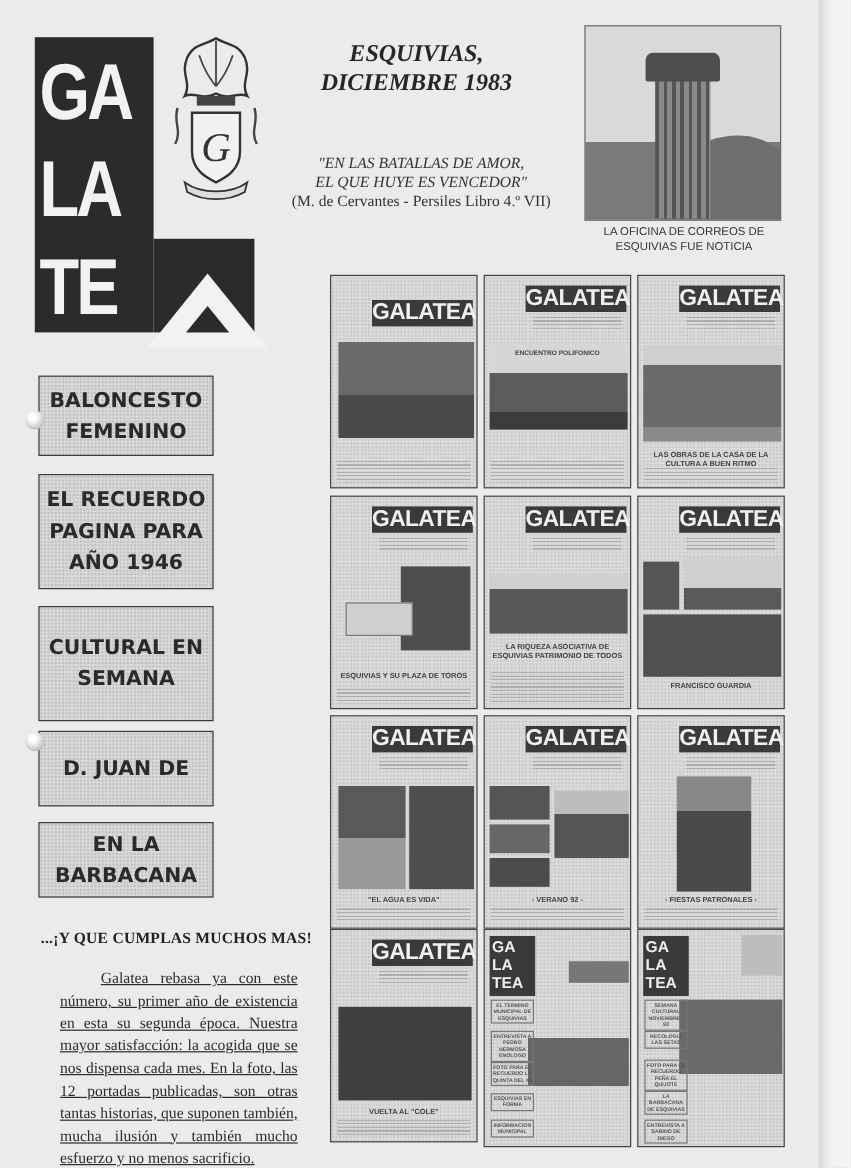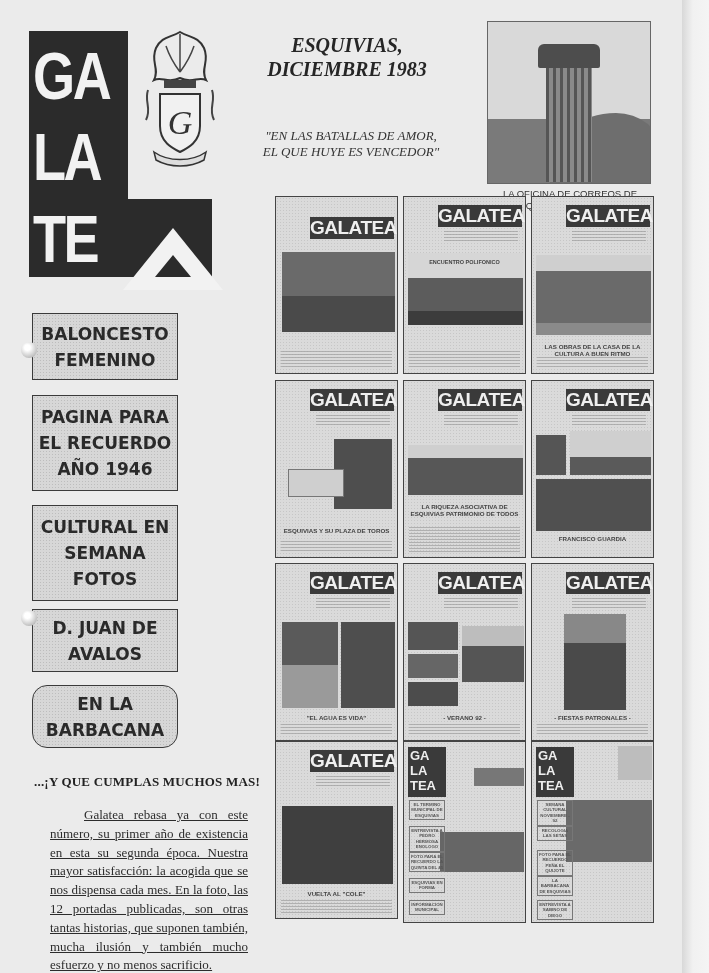--- a/index.html
+++ b/index.html
@@ -97,21 +97,21 @@
   .article h3 {
     margin: 0; font-size: 13px; font-weight: 700; letter-spacing: 0.2px; color: #222;
     font-family: "Liberation Serif", serif;
   }
   .article p {
     margin: 16px; font-size: 13px; line-height: 18.8px; text-align: justify;
     text-indent: 34px; color: #2c2c2c; text-decoration: underline;
   }
   
   .covers {
-    position: absolute; left: 275px; top: 196px; width: 381px; height: 738px;
+    position: absolute; left: 275px; top: 229px; width: 381px; height: 738px;
   }
   .cover {
     position: absolute; width: 123px; height: 178px;
     border: 1.5px solid #444; box-sizing: border-box;
     background: #dadada;
     background-image: radial-gradient(#c6c6c6 0.6px, transparent 0.7px);
     background-size: 3px 3px;
     overflow: hidden;
   }
   .cv-logo {
@@ -173,57 +173,56 @@
   </svg>
 
   <div class="edition">
     <div>ESQUIVIAS,</div>
     <div>DICIEMBRE 1983</div>
   </div>
 
   <div class="quote">
     <div>"EN LAS BATALLAS DE AMOR,</div>
     <div>EL QUE HUYE ES VENCEDOR"</div>
+    <div class="attr">(M. de Cervantes - Persiles Libro 4.º  VII)</div>
   </div>
 
   <div class="photo">
     <div class="hill"></div>
     <div class="door"></div>
     <div class="roof"></div>
   </div>
   <div class="caption">
     <div>LA OFICINA DE CORREOS DE</div>
     <div>ESQUIVIAS FUE NOTICIA</div>
   </div>
 
   <div class="sidebox" style="top:313px;height:67px;">
     <div>BALONCESTO</div>
     <div>FEMENINO</div>
   </div>
   <div class="bullet" style="left:21px;top:342px;"></div>
 
   <div class="sidebox" style="top:395px;height:96px;">
+    <div>EL RECUERDO</div>
     <div>PAGINA PARA</div>
-    <div>EL RECUERDO</div>
     <div>AÑO 1946</div>
   </div>
 
   <div class="sidebox" style="top:505px;height:96px;">
     <div>CULTURAL EN</div>
     <div>SEMANA</div>
-    <div>FOTOS</div>
   </div>
 
   <div class="sidebox" style="top:609px;height:63px;">
     <div>D. JUAN DE</div>
-    <div>AVALOS</div>
   </div>
   <div class="bullet" style="left:21px;top:610px;"></div>
 
-  <div class="sidebox" style="top:685px;height:63px;border-radius:15px;">
+  <div class="sidebox" style="top:685px;height:63px;">
     <div>EN LA</div>
     <div>BARBACANA</div>
   </div>
 
   <div class="article">
     <h3>...¡Y QUE CUMPLAS MUCHOS MAS!</h3>
     <p>Galatea rebasa ya con este número, su primer año de existencia en esta su segunda época. Nuestra mayor satisfacción: la acogida que se nos dispensa cada mes. En la foto, las 12 portadas publicadas, son otras tantas historias, que suponen también, mucha ilusión y también mucho esfuerzo y no menos sacrificio.</p>
   </div>
 
   <div class="covers">

